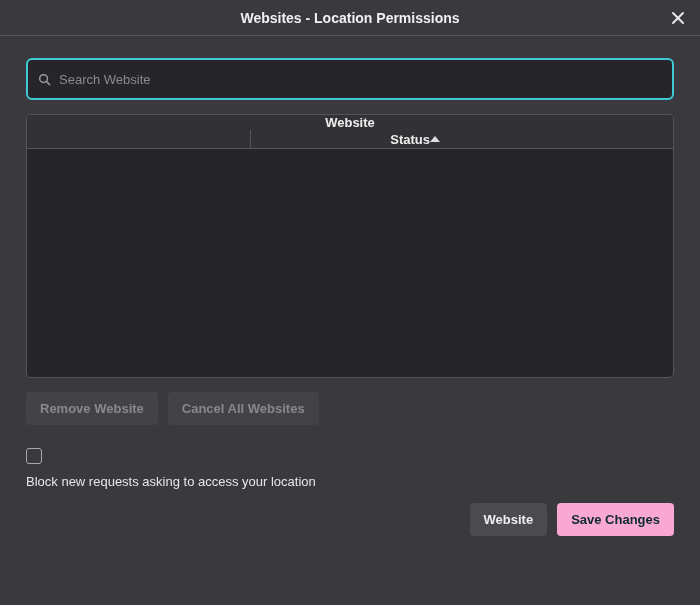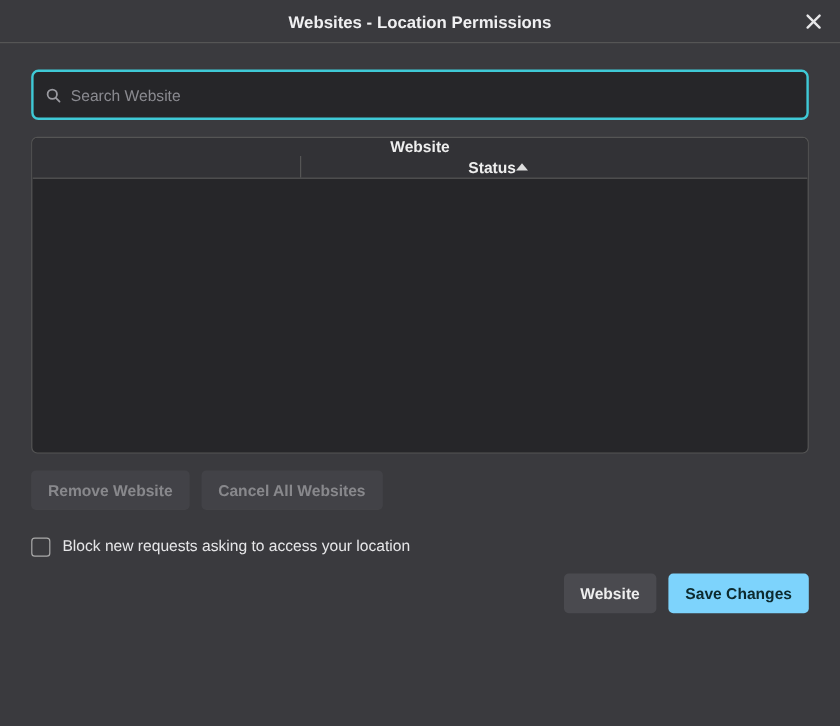--- a/index.html
+++ b/index.html
@@ -124,20 +124,21 @@
   .btn.disabled {
     opacity: 0.55;
     cursor: default;
   }
 
   .block-row {
     margin-top: 22px;
     display: flex;
     align-items: flex-start;
     gap: 10px;
+    flex-direction: column;
   }
   .checkbox {
     width: 16px;
     height: 16px;
     border: 1.5px solid #aaa;
     border-radius: 3px;
     background: transparent;
     margin-top: 1px;
     flex-shrink: 0;
     cursor: pointer;
@@ -159,21 +160,21 @@
     display: flex;
     justify-content: flex-end;
     gap: 10px;
   }
   .btn.cancel {
     background: #4a4a4f;
     color: #eee;
     opacity: 1;
   }
   .btn.primary {
-    background: #7dd3fc;
+    background: #f9a8d4;
     color: #0c2a2e;
     opacity: 1;
   }
 </style>
 </head>
 <body>
 
 <div class="titlebar">
   <div class="title">Websites - Location Permissions</div>
   <div class="close">

